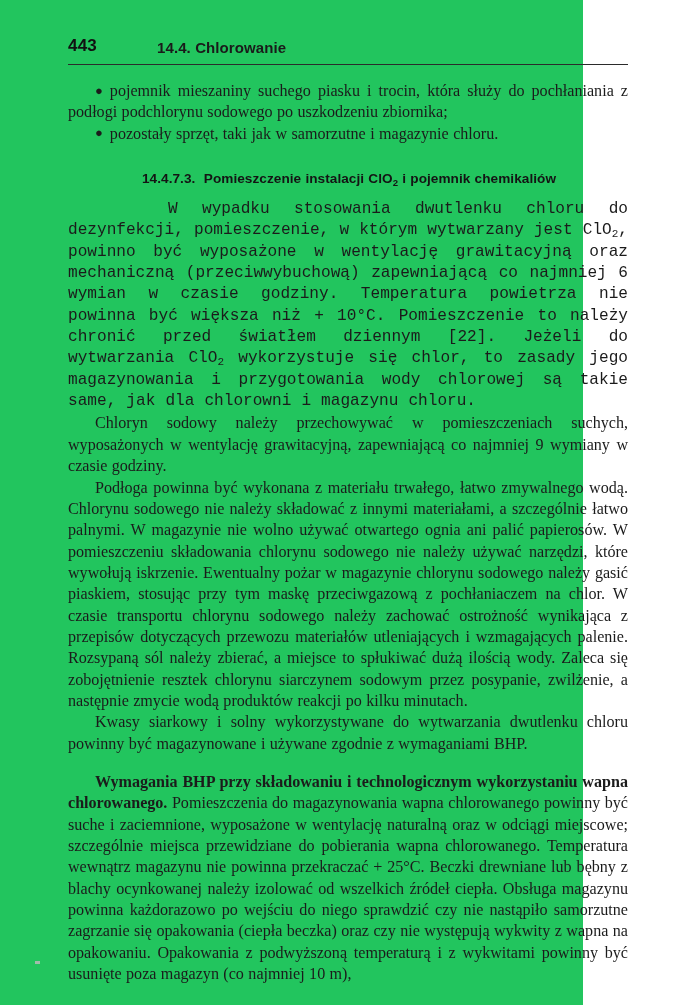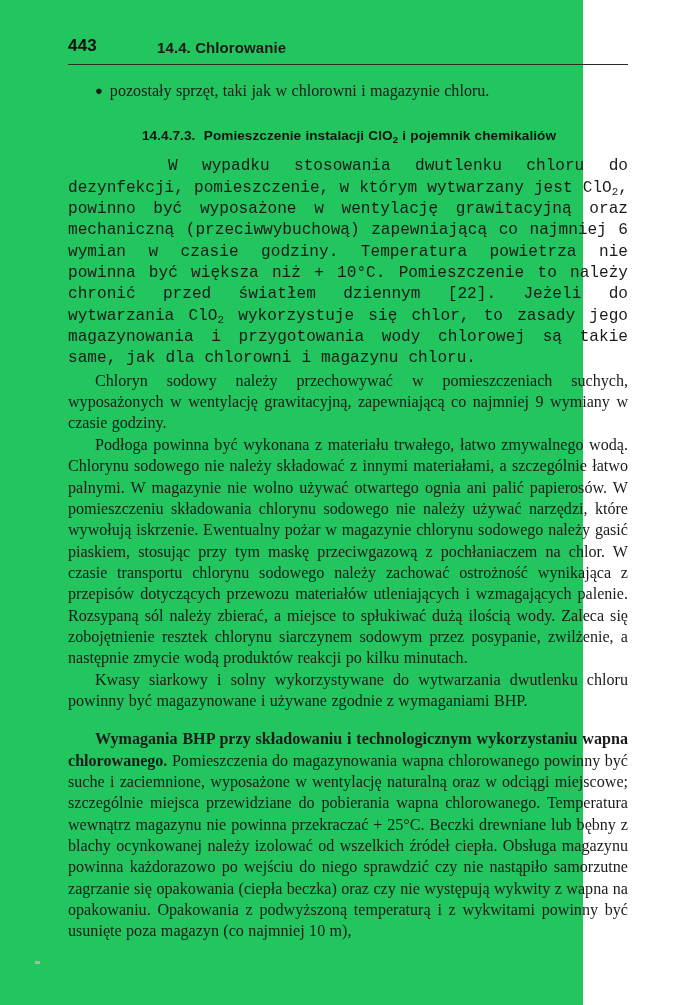--- a/index.html
+++ b/index.html
@@ -150,22 +150,23 @@
   <div class="running-head">
     <span class="folio">443</span>
     <span class="head-title">14.4. Chlorowanie</span>
   </div>
   <div class="head-rule"></div>
 
   <div class="column">
 
 
 
+    <p class="bullet"><span class="dot">●</span><span>pojemnik mieszaniny suchego piasku i trocin, która służy do pochłaniania z podłogi podchlorynu sodowego po uszkodzeniu zbiornika;</span></p>
 
-    <p class="bullet"><span class="dot">●</span><span>pozostały sprzęt, taki jak w chlorowni i magazynie chloru.</span></p>
+    <p class="bullet"><span class="dot">●</span><span>pozostały sprzęt, taki jak w samorzutne i magazynie chloru.</span></p>
 
     <div class="gap-head"></div>
 
     <p class="section-heading"><span>14.4.7.3.</span>&nbsp; <span>Pomieszczenie instalacji ClO</span><sub>2</sub> <span>i pojemnik chemikaliów</span></p>
 
     <div class="gap-sm"></div>
 
     <p class="indent-lg"><span>W wypadku stosowania dwutlenku chloru do dezynfekcji, pomieszczenie, w którym wytwarzany jest ClO</span><sub>2</sub><span>, powinno być wyposażone w wentylację grawitacyjną oraz mechaniczną (przeciwwybuchową) zapewniającą co najmniej 6 wymian w czasie godziny. Temperatura powietrza nie powinna być większa niż + 10°C. Pomieszczenie to należy chronić przed światłem dziennym [22]. Jeżeli do wytwarzania ClO</span><sub>2</sub><span> wykorzystuje się chlor, to zasady jego magazynowania i przygotowania wody chlorowej są takie same, jak dla chlorowni i magazynu chloru.</span></p>
 
     <p class="indent">Chloryn sodowy należy przechowywać w pomieszczeniach suchych, wyposażonych w wentylację grawitacyjną, zapewniającą co najmniej 9 wymiany w czasie godziny.</p>

